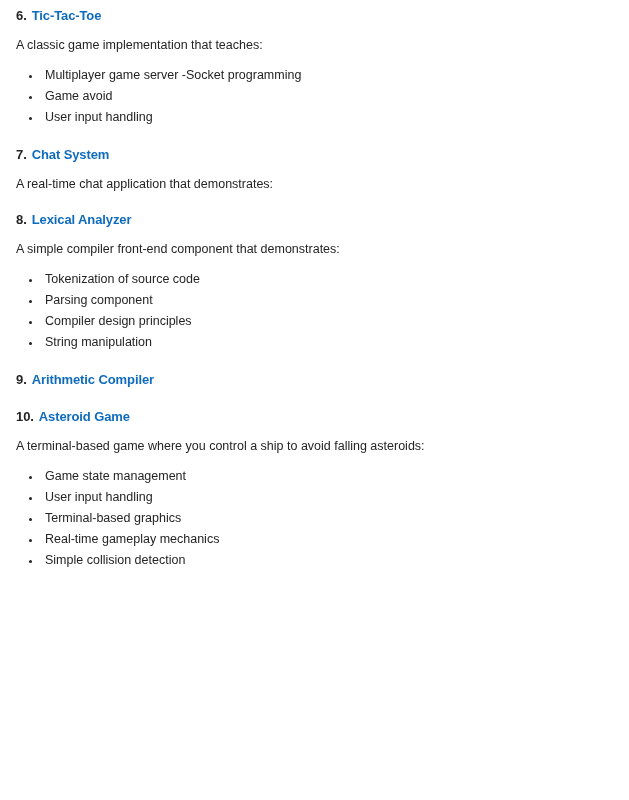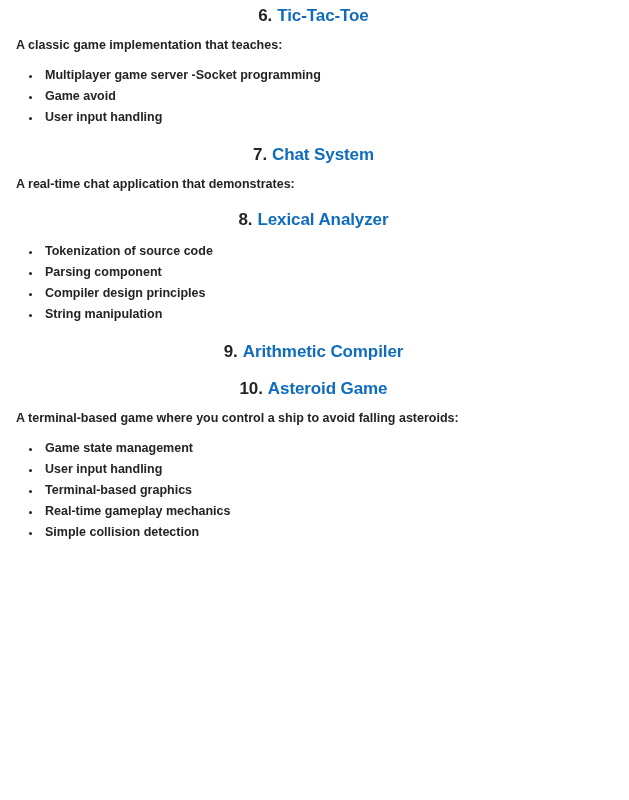--- a/index.html
+++ b/index.html
@@ -13,50 +13,47 @@
     height: 800px;
     overflow: hidden;
     font-family: "Liberation Sans", "DejaVu Sans", sans-serif;
     color: #242424;
     -webkit-font-smoothing: antialiased;
   }
   .content {
     padding: 5px 18px 0 16px;
   }
   h3.section-heading {
-    font-size: 17px;
+    font-size: 13px;
     font-weight: 700;
     line-height: 21px;
     margin: 16px 0 11px 0;
     letter-spacing: -0.1px;
     color: #242424;
-    text-align: center;
   }
   h3.section-heading:first-child {
     margin-top: 0;
   }
   .section-number {
     margin-right: 5px;
   }
   a.section-title-link {
     color: #0f6cbd;
     text-decoration: none;
     cursor: pointer;
   }
   p.section-description {
     font-size: 12.5px;
     line-height: 17px;
     margin: 0 0 11px 0;
-    font-weight: bold;
   }
   ul.feature-list {
     margin: 0 0 16px 0;
     padding: 0 0 0 26px;
     list-style: disc;
-    font-weight: bold;
   }
   ul.feature-list li {
     font-size: 12.5px;
     line-height: 21px;
     padding-left: 3px;
   }
   ul.feature-list li::marker {
     color: #242424;
     font-size: 11px;
   }
@@ -77,20 +74,21 @@
   </ul>
 
   <h3 class="section-heading">
     <span class="section-number">7.</span><a class="section-title-link">Chat System</a>
   </h3>
   <p class="section-description">A real-time chat application that demonstrates:</p>
 
   <h3 class="section-heading">
     <span class="section-number">8.</span><a class="section-title-link">Lexical Analyzer</a>
   </h3>
+  <p class="section-description">A simple compiler front-end component that demonstrates:</p>
   <ul class="feature-list">
     <li>Tokenization of source code</li>
     <li>Parsing component</li>
     <li>Compiler design principles</li>
     <li>String manipulation</li>
   </ul>
 
   <h3 class="section-heading">
     <span class="section-number">9.</span><a class="section-title-link">Arithmetic Compiler</a>
   </h3>

